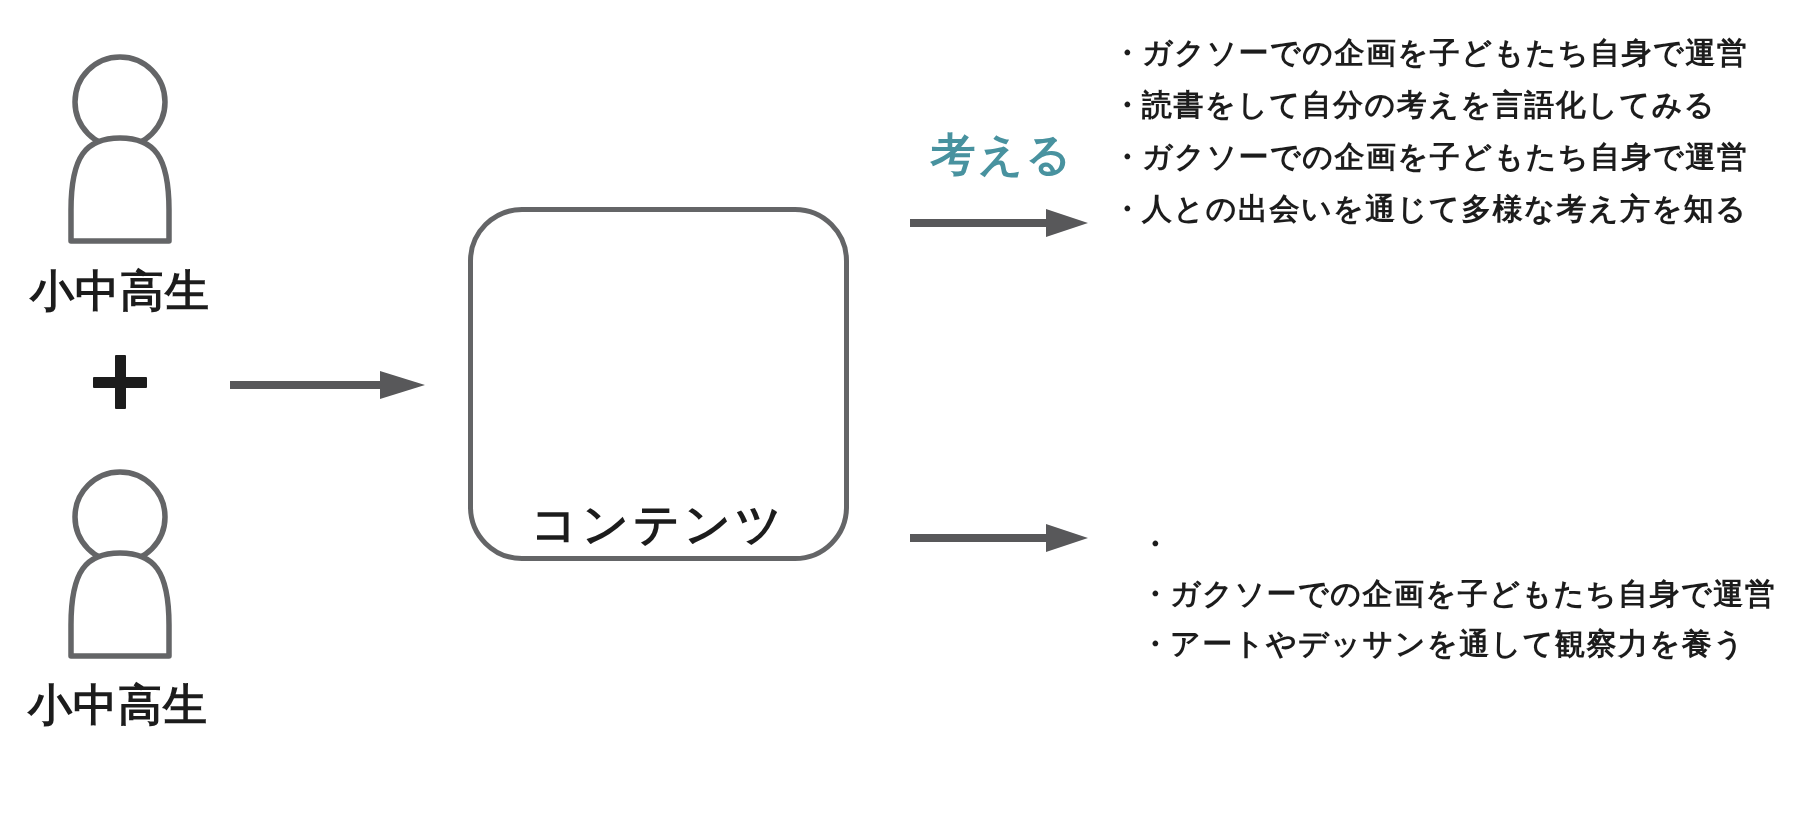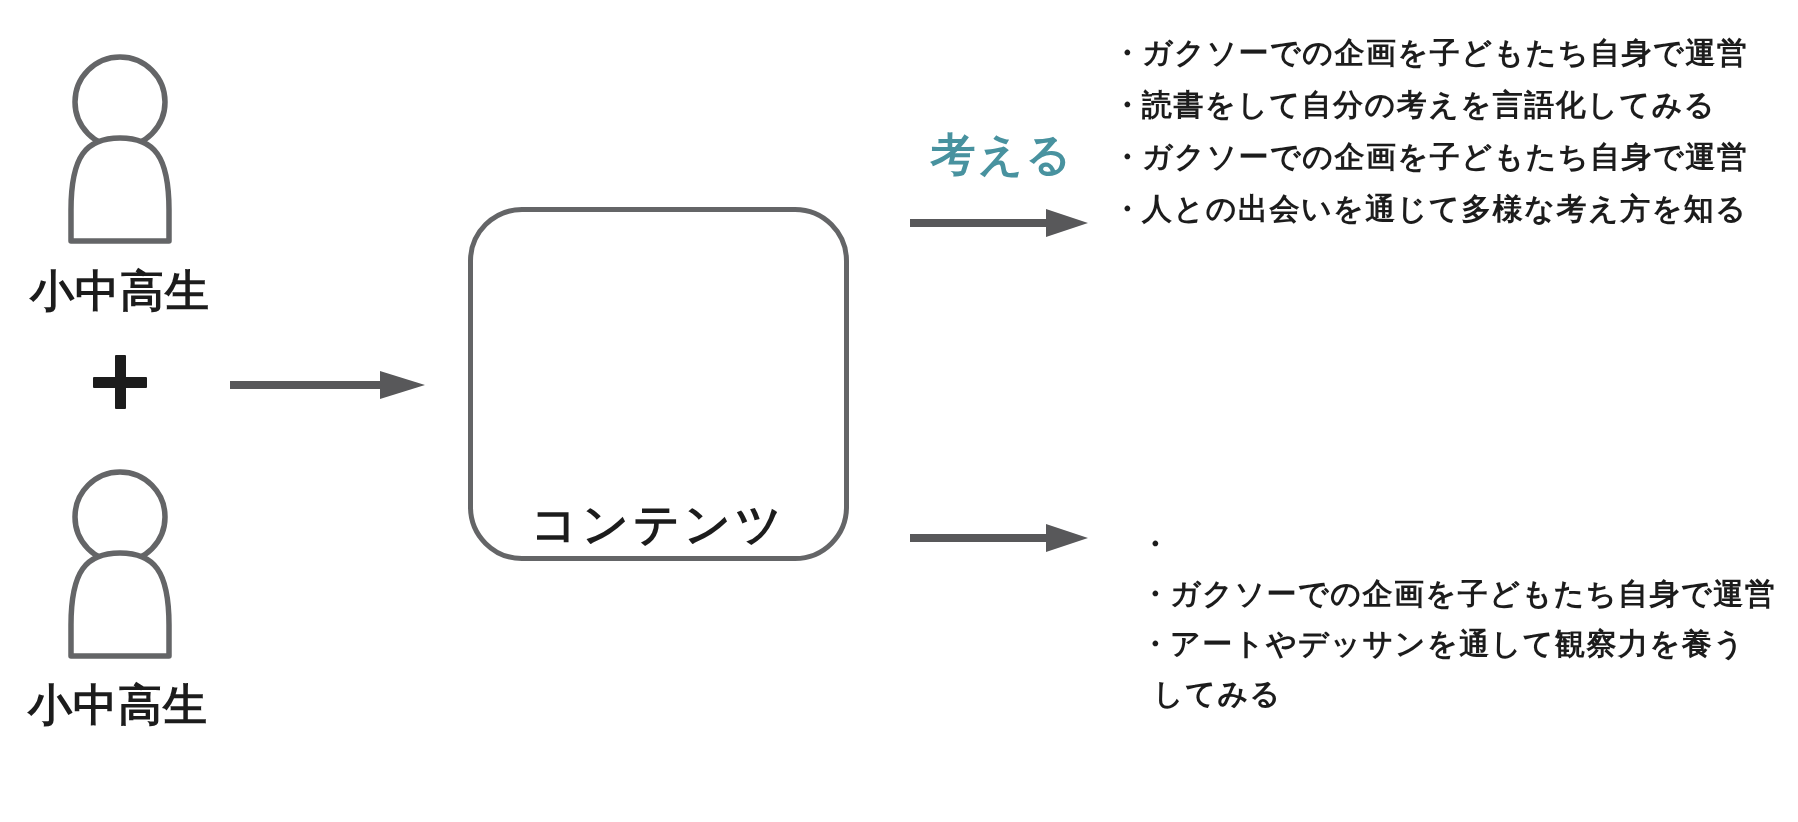--- a/index.html
+++ b/index.html
@@ -181,18 +181,15 @@
         <span class="bullet">・</span>
       </div>
       <div class="line">
         <span class="bullet">・</span>
         <span>ガクソーでの企画を子どもたち自身で運営</span>
       </div>
       <div class="line">
         <span class="bullet">・</span>
         <span>アートやデッサンを通して観察力を養う</span>
       </div>
-      <div class="line wrap">
-        <span>してみる</span>
-      </div>
     </div>
 
 </div>
 
 </body></html>

